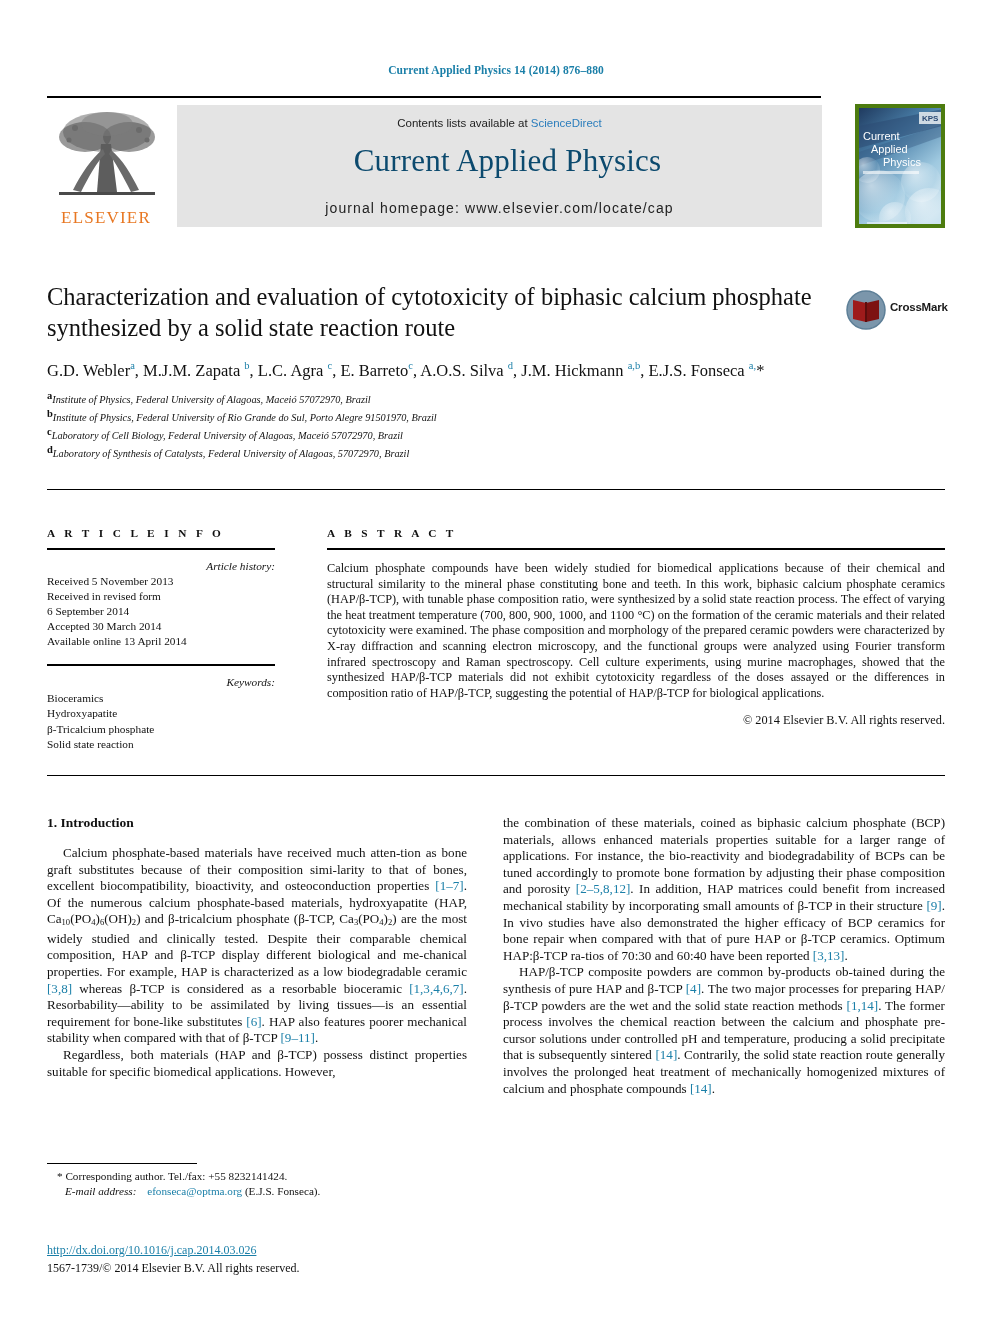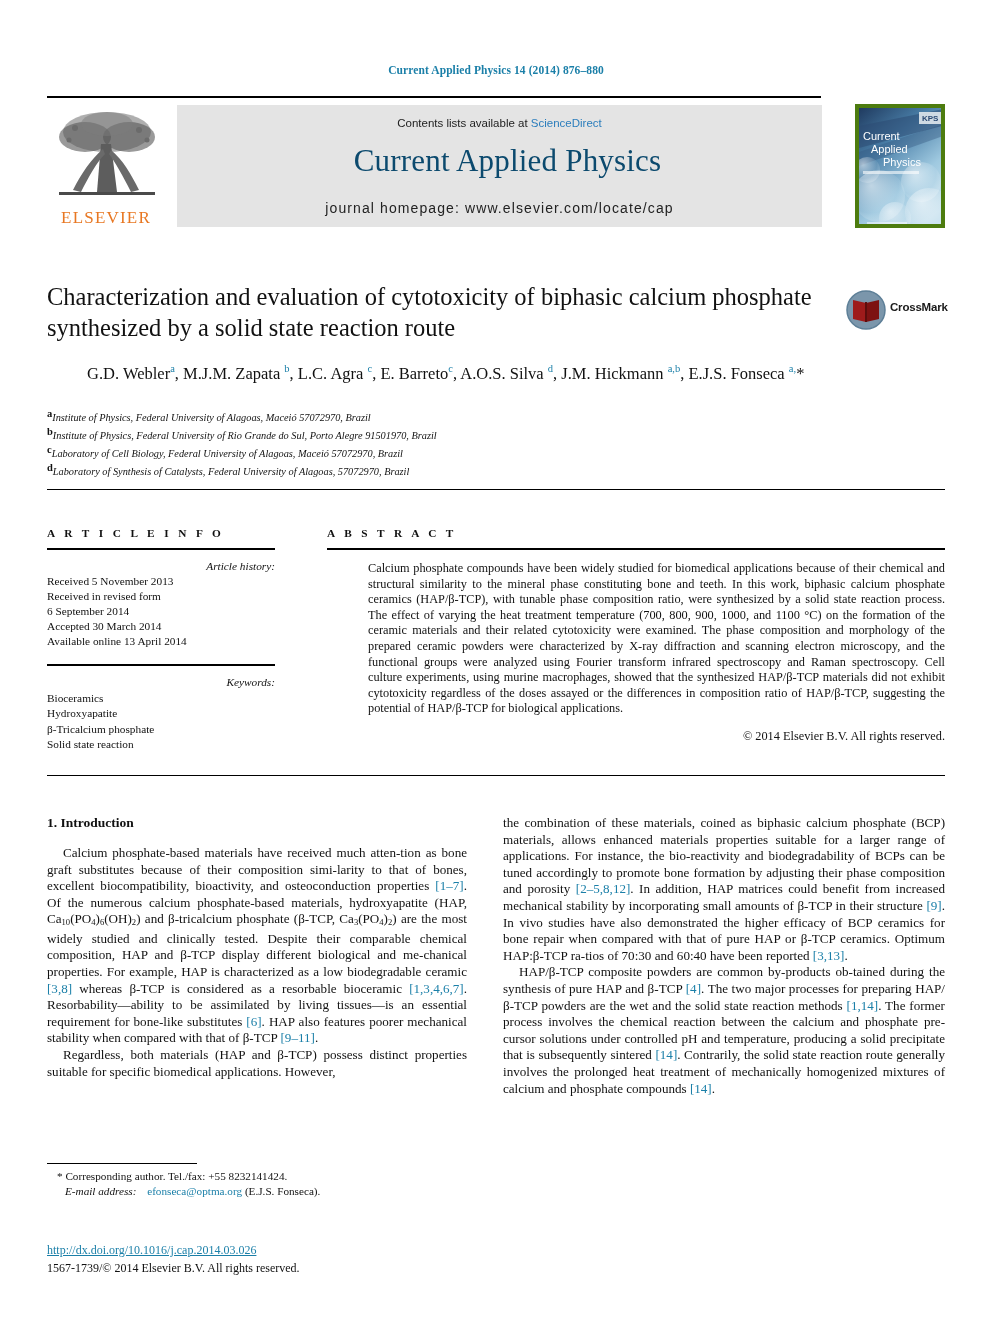--- a/index.html
+++ b/index.html
@@ -145,31 +145,30 @@
     font-size: 24.5px;
     line-height: 31px;
     color: #111;
     margin: 0;
     font-weight: normal;
   }
   .authors {
     margin-top: 14px;
     font-family: "Liberation Serif", serif;
     font-size: 16.5px;
-    line-height: 23px;
-    color: #111;
-    margin-left: 40px;
+    line-height: 17px;
+    color: #111;
   }
   .authors sup, .aff sup {
     color: #1a7fa8;
     font-size: 10.5px;
     vertical-align: super;
   }
   .affils {
-    margin-top: 22px;
+    margin-top: 10px;
   }
   .aff {
     font-family: "Liberation Serif", serif;
     font-style: italic;
     font-size: 10.3px;
     line-height: 13.6px;
     color: #111;
   }
   .aff sup {
     font-style: normal;
@@ -259,21 +258,20 @@
     line-height: 15.5px;
     color: #111;
   }
   .abs-body {
     margin-top: 11px;
     font-family: "Liberation Serif", serif;
     font-size: 12.3px;
     line-height: 15.6px;
     text-align: justify;
     color: #111;
-    margin-left: 41px;
   }
   .copyright {
     margin-top: 12px;
     text-align: right;
     font-family: "Liberation Serif", serif;
     font-size: 12.3px;
     color: #111;
   }
   .rule-bottom {
     position: absolute;

